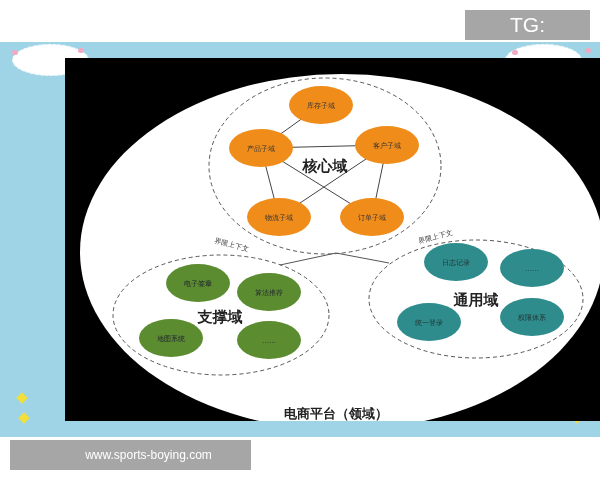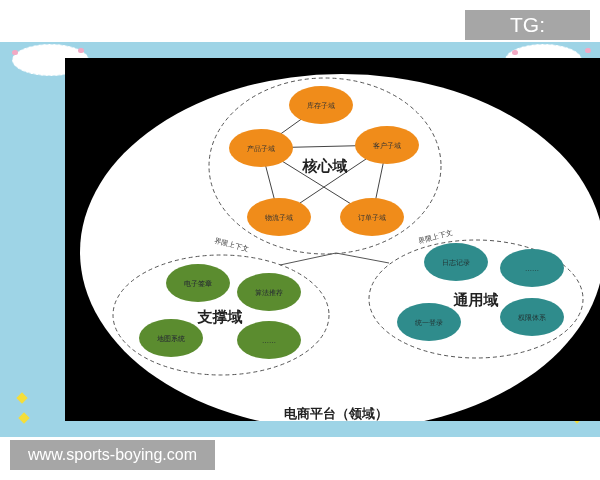--- a/index.html
+++ b/index.html
@@ -1,21 +1,21 @@
 <!DOCTYPE html>
 <html><head>
 <meta charset="utf-8">
 <style>
   html, body { margin:0; padding:0; }
   body { width:600px; height:480px; position:relative; background:#ffffff; overflow:hidden;
          font-family:"DejaVu Sans", sans-serif; }
   .tg-badge { position:absolute; left:465px; top:10px; width:125px; height:30px; background:#a6a6a6;
               color:#ffffff; font-family:"Liberation Sans", sans-serif; font-size:21px; line-height:30px; text-align:center; }
   .url-badge { position:absolute; left:10px; top:440px; width:205px; height:30px; background:#a6a6a6;
-               color:#ffffff; font-family:"Liberation Sans", sans-serif; font-size:16px; line-height:30px; text-align:center; }
+               color:#ffffff; font-family:"Liberation Sans", sans-serif; font-size:12px; line-height:30px; text-align:center;padding-left:36px; }
   .sky { position:absolute; left:0; top:42px; width:600px; height:395px; background:#9ed4e6; }
   .cloud { position:absolute; background:#ffffff; border-radius:50%; border:1px dashed #d8eef6; }
   .heart { position:absolute; width:6px; height:5px; background:#f2a9c4; border-radius:3px; }
   .star { position:absolute; width:8px; height:8px; background:#f4de3a; transform:rotate(45deg); }
   .frame { position:absolute; left:29px; top:58px; width:553px; height:363px; background:#000000; overflow:hidden;margin-left:36px; }
   svg text { font-family:"DejaVu Sans", sans-serif; }
 </style>
 </head>
 <body>
 

